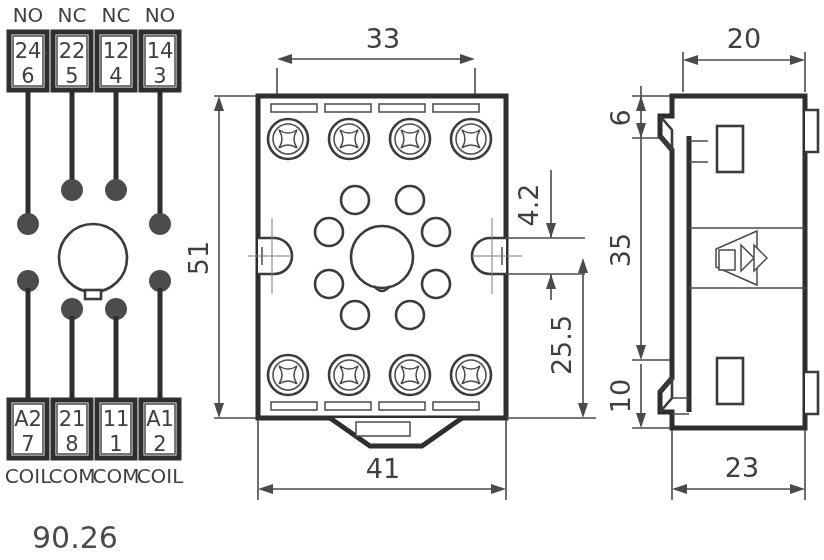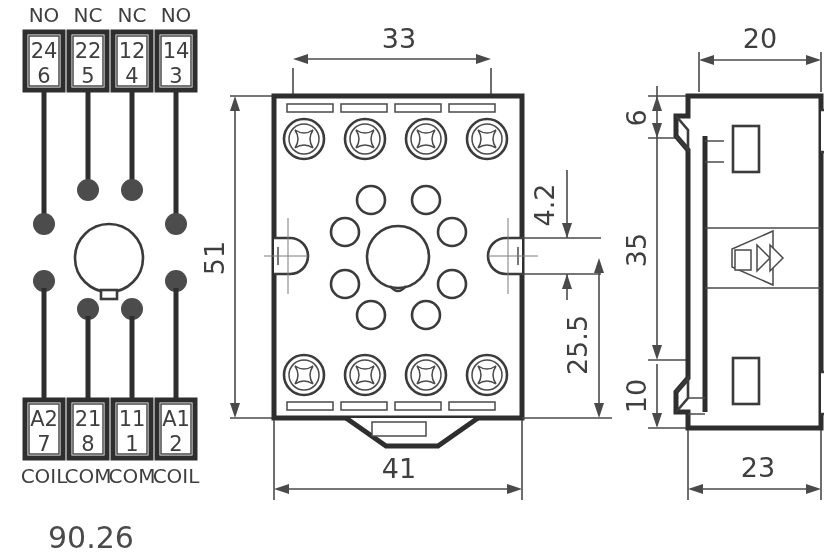--- a/index.html
+++ b/index.html
@@ -2,21 +2,21 @@
 <html><head>
 <meta charset="utf-8">
 <title>90.26 Relay Socket Technical Drawing</title>
 <style>
   html,body{margin:0;padding:0;background:#ffffff;}
   body{
     width:824px;height:560px;position:relative;overflow:hidden;
     font-family:"DejaVu Sans","Liberation Sans",sans-serif;
     color:#3a3a3a;
   }
-  #sheet{position:absolute;inset:0;width:728px;height:560px;margin-left:16px;}
+  #sheet{position:absolute;inset:0;width:728px;height:560px;}
   svg{display:block;}
   text{font-family:"DejaVu Sans","Liberation Sans",sans-serif;fill:#3f3f3f;}
   .dimtxt{font-size:27px;letter-spacing:0px;}
   .termtxt{font-size:21px;}
   .captxt{font-size:20px;}
   .parttxt{font-size:30px;fill:#4a4a4a;}
   .thick{stroke:#2e2e2e;stroke-width:5;fill:none;}
   .med{stroke:#3b3b3b;stroke-width:2.6;fill:none;}
   .thin{stroke:#4a4a4a;stroke-width:1.5;fill:none;}
   .hair{stroke:#7d7d7d;stroke-width:1;fill:none;}

